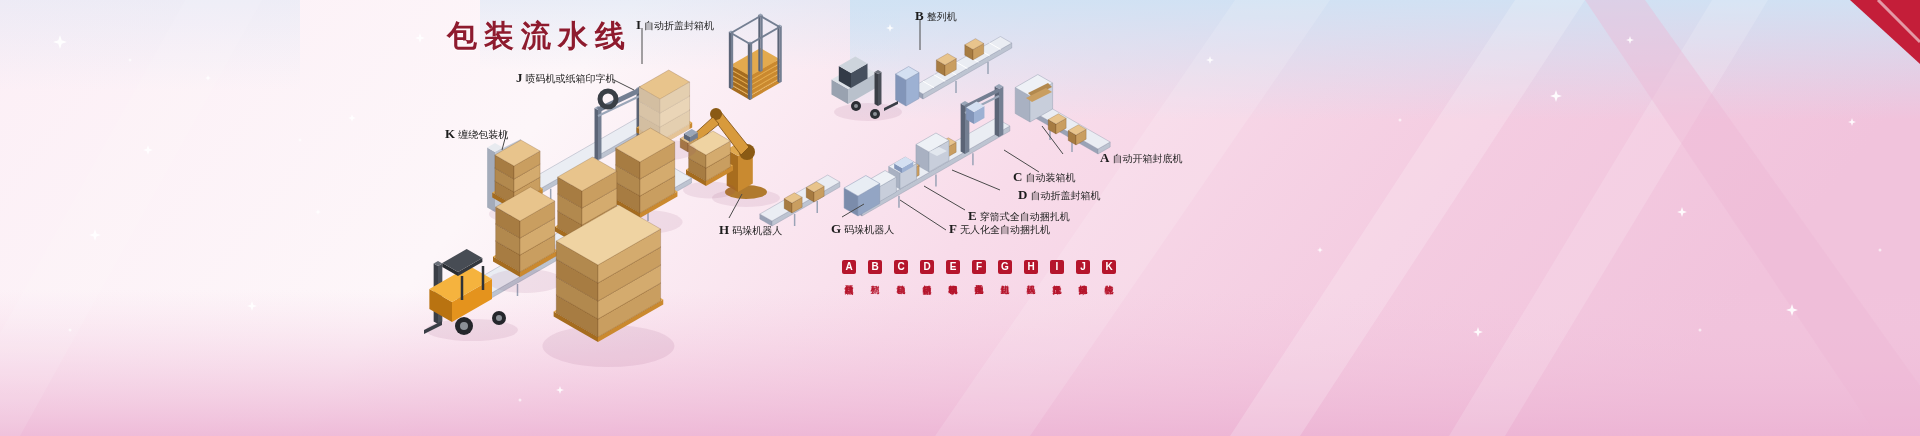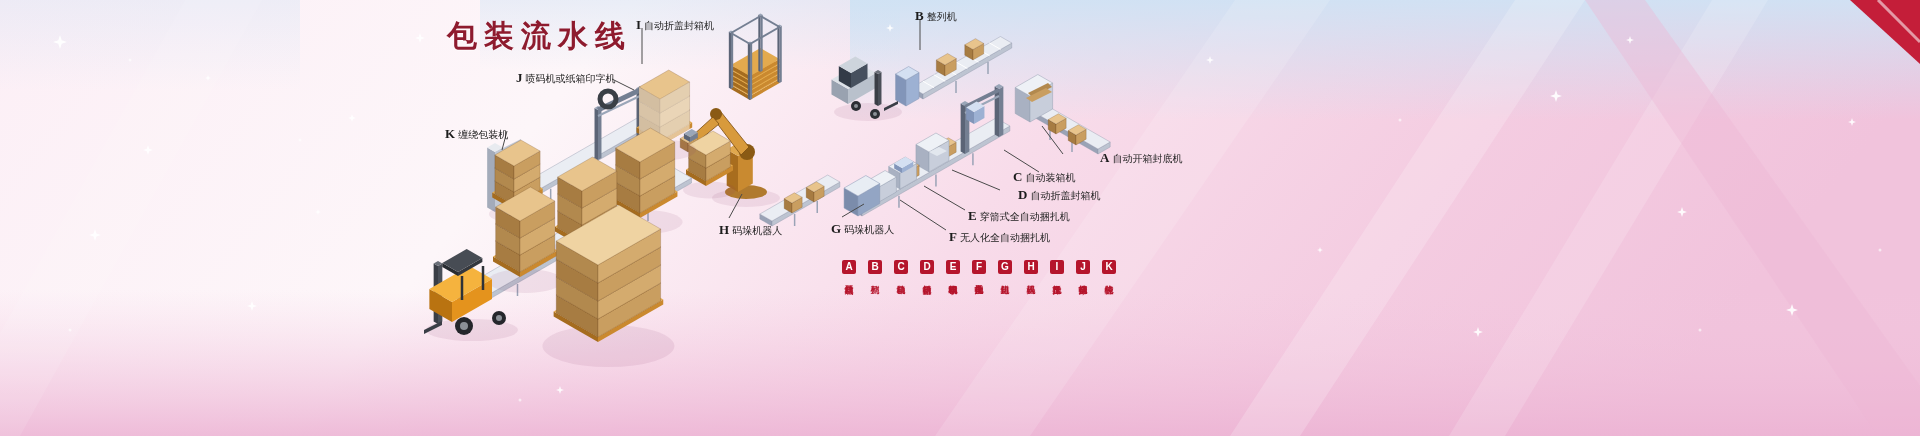--- a/index.html
+++ b/index.html
@@ -432,21 +432,21 @@
     </div>
       <div class="callout" style="left: 1013px; top: 167px;">
       <b class="co-letter">C</b><span class="co-text">自动装箱机</span>
     </div>
       <div class="callout" style="left: 1003px; top: 185px; margin-left: 15px;">
       <b class="co-letter">D</b><span class="co-text">自动折盖封箱机</span>
     </div>
       <div class="callout" style="left: 968px; top: 206px;">
       <b class="co-letter">E</b><span class="co-text">穿箭式全自动捆扎机</span>
     </div>
-      <div class="callout" style="left: 949px; top: 227px;">
+      <div class="callout" style="left: 949px; top: 219px;">
       <b class="co-letter">F</b><span class="co-text">无人化全自动捆扎机</span>
     </div>
       <div class="callout" style="left: 831px; top: 219px;">
       <b class="co-letter">G</b><span class="co-text">码垛机器人</span>
     </div>
       <div class="callout" style="left: 719px; top: 220px;">
       <b class="co-letter">H</b><span class="co-text">码垛机器人</span>
     </div>
       <div class="callout" style="left: 636px; top: 15px;">
       <b class="co-letter">I</b><span class="co-text">自动折盖封箱机</span>

